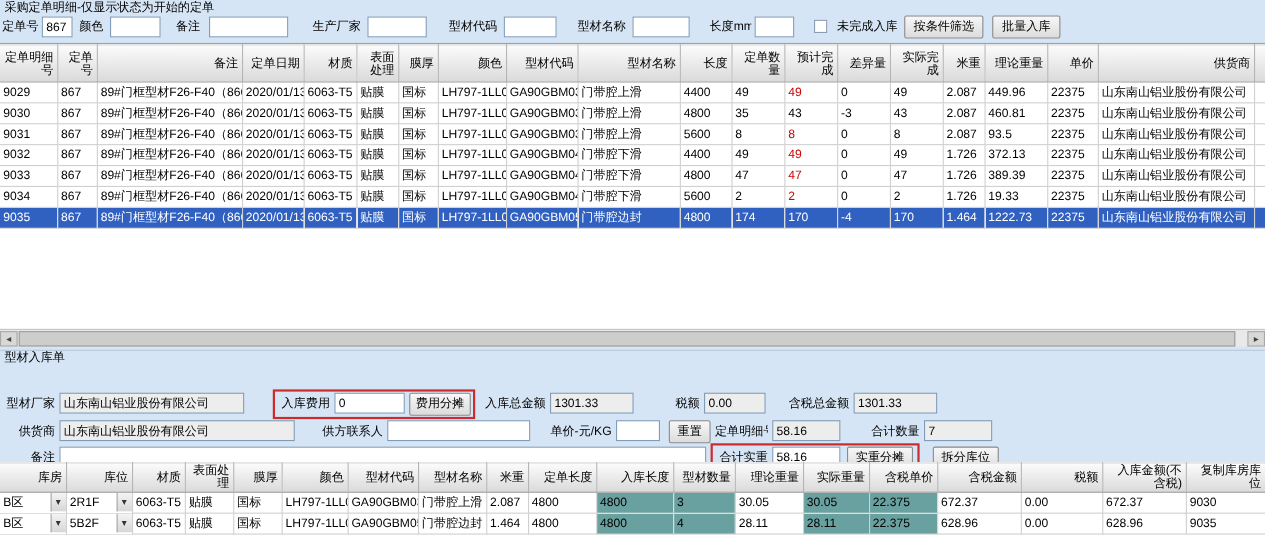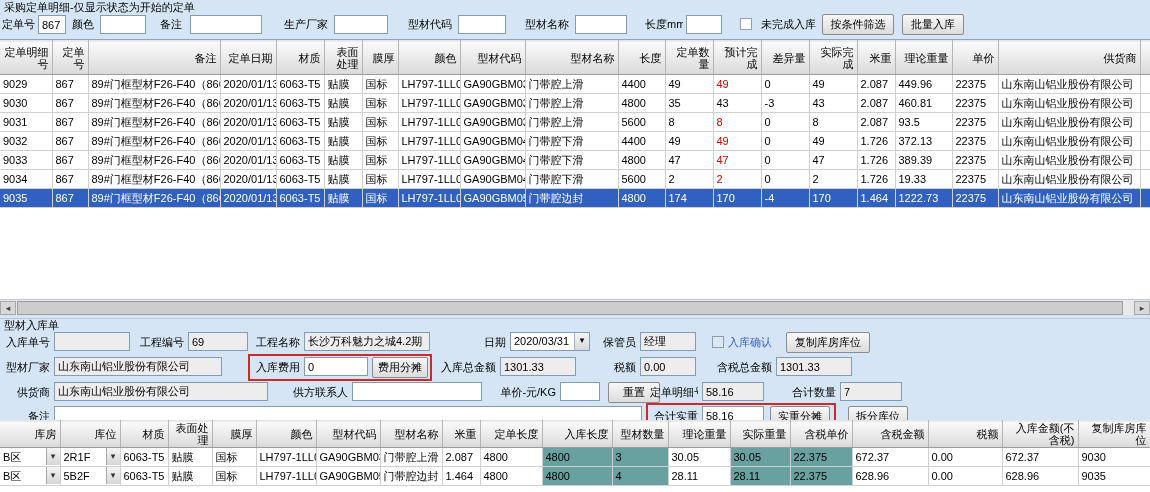--- a/index.html
+++ b/index.html
@@ -278,38 +278,20 @@
 
   <div class="hscroll">
     <span class="sb-btn" style="left:0;">◂</span>
     <span class="sb-thumb"></span>
     <span class="sb-btn" style="right:0;">▸</span>
   </div>
 
   <div style="position:absolute; left:0; top:318px; width:1150px; height:174px; background:#d6e5f5; border-top:1px solid #b9c9dd;">
     <div class="sec-title" style="top:0;">型材入库单</div>
 
-    <div style="position:absolute; left:0; top:13px; width:1150px; height:22px;">
-      <span class="lbl" style="left:4px; width:46px;">入库单号</span>
-      <input class="inp ro" style="left: 54px; width: 76px;" value="">
-      <span class="lbl" style="left:136px; width:48px;">工程编号</span>
-      <input class="inp ro" style="left: 188px; width: 60px;" value="69">
-      <span class="lbl" style="left:252px; width:48px;">工程名称</span>
-      <input class="inp ro" style="left: 304px; width: 126px;" value="长沙万科魅力之城4.2期">
-      <span class="lbl" style="left:478px; width:28px;">日期</span>
-      <span class="date-wrap" style="left:510px; width:80px;">
-        <span class="date-val">2020/03/31</span>
-        <span class="date-btn">▾</span>
-      </span>
-      <span class="lbl" style="left:596px; width:40px;">保管员</span>
-      <input class="inp ro" style="left: 640px; width: 56px;" value="经理">
-      <span class="cb" style="left:712px; background:#dce8f4;"></span>
-      <span class="lbl blue-lbl" style="left:728px; width:54px; text-align:left;">入库确认</span>
-      <span class="btn" style="left:786px; width:84px; top:0;">复制库房库位</span>
-    </div>
 
     <div style="position:absolute; left:0; top:38px; width:1150px; height:24px;">
       <span class="lbl" style="left:4px; width:46px;">型材厂家</span>
       <input class="inp ro" style="left: 54px; width: 168px;" value="山东南山铝业股份有限公司">
       <span class="redbox" style="left:248px; top:-3px; width:184px; height:27px;"></span>
       <span class="lbl" style="left:252px; width:48px;">入库费用</span>
       <input class="inp" style="left: 304px; width: 64px;" value="0">
       <span class="btn" style="left:372px; width:56px; top:0;">费用分摊</span>
       <span class="lbl" style="left:436px; width:60px;">入库总金额</span>
       <input class="inp ro" style="left: 500px; width: 76px;" value="1301.33">
@@ -319,21 +301,21 @@
       <input class="inp ro" style="left: 776px; width: 76px;" value="1301.33">
     </div>
 
     <div style="position:absolute; left:0; top:63px; width:1150px; height:24px;">
       <span class="lbl" style="left:4px; width:46px;">供货商</span>
       <input class="inp ro" style="left: 54px; width: 214px;" value="山东南山铝业股份有限公司">
       <span class="lbl" style="left:286px; width:62px;">供方联系人</span>
       <input class="inp" style="left: 352px; width: 130px;" value="">
       <span class="lbl" style="left:494px; width:62px;">单价-元/KG</span>
       <input class="inp" style="left: 560px; width: 40px;" value="">
-      <span class="btn" style="left:608px; width:52px; top:0;text-align:center;">重置</span>
+      <span class="btn" style="left:608px; width:38px; top:0;text-align:center;">重置</span>
       <span class="lbl" style="left:650px; width:48px;">定单明细号</span>
       <input class="inp ro" style="left: 702px; width: 62px;" value="58.16">
       <span class="lbl" style="left:788px; width:48px;">合计数量</span>
       <input class="inp ro" style="left: 840px; width: 62px;" value="7">
     </div>
 
     <div style="position:absolute; left:0; top:87px; width:1150px; height:24px;">
       <span class="lbl" style="left:14px; width:36px;">备注</span>
       <input class="inp" style="left: 54px; width: 588px;" value="">
       <span class="redbox" style="left:646px; top:-3px; width:190px; height:27px;"></span>

